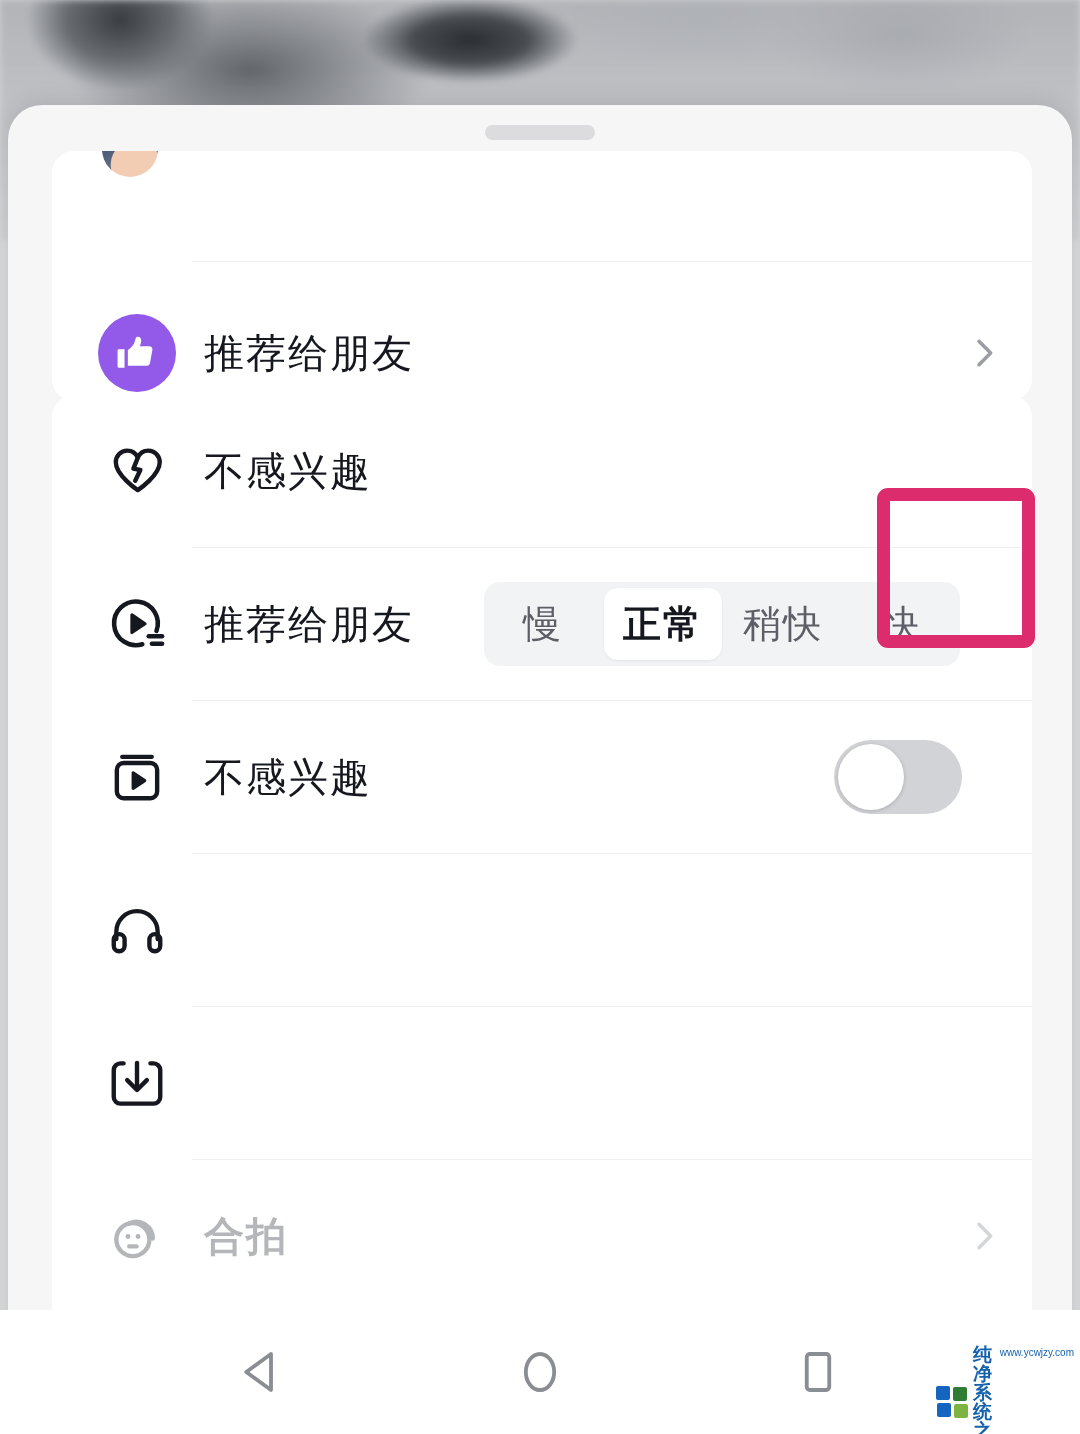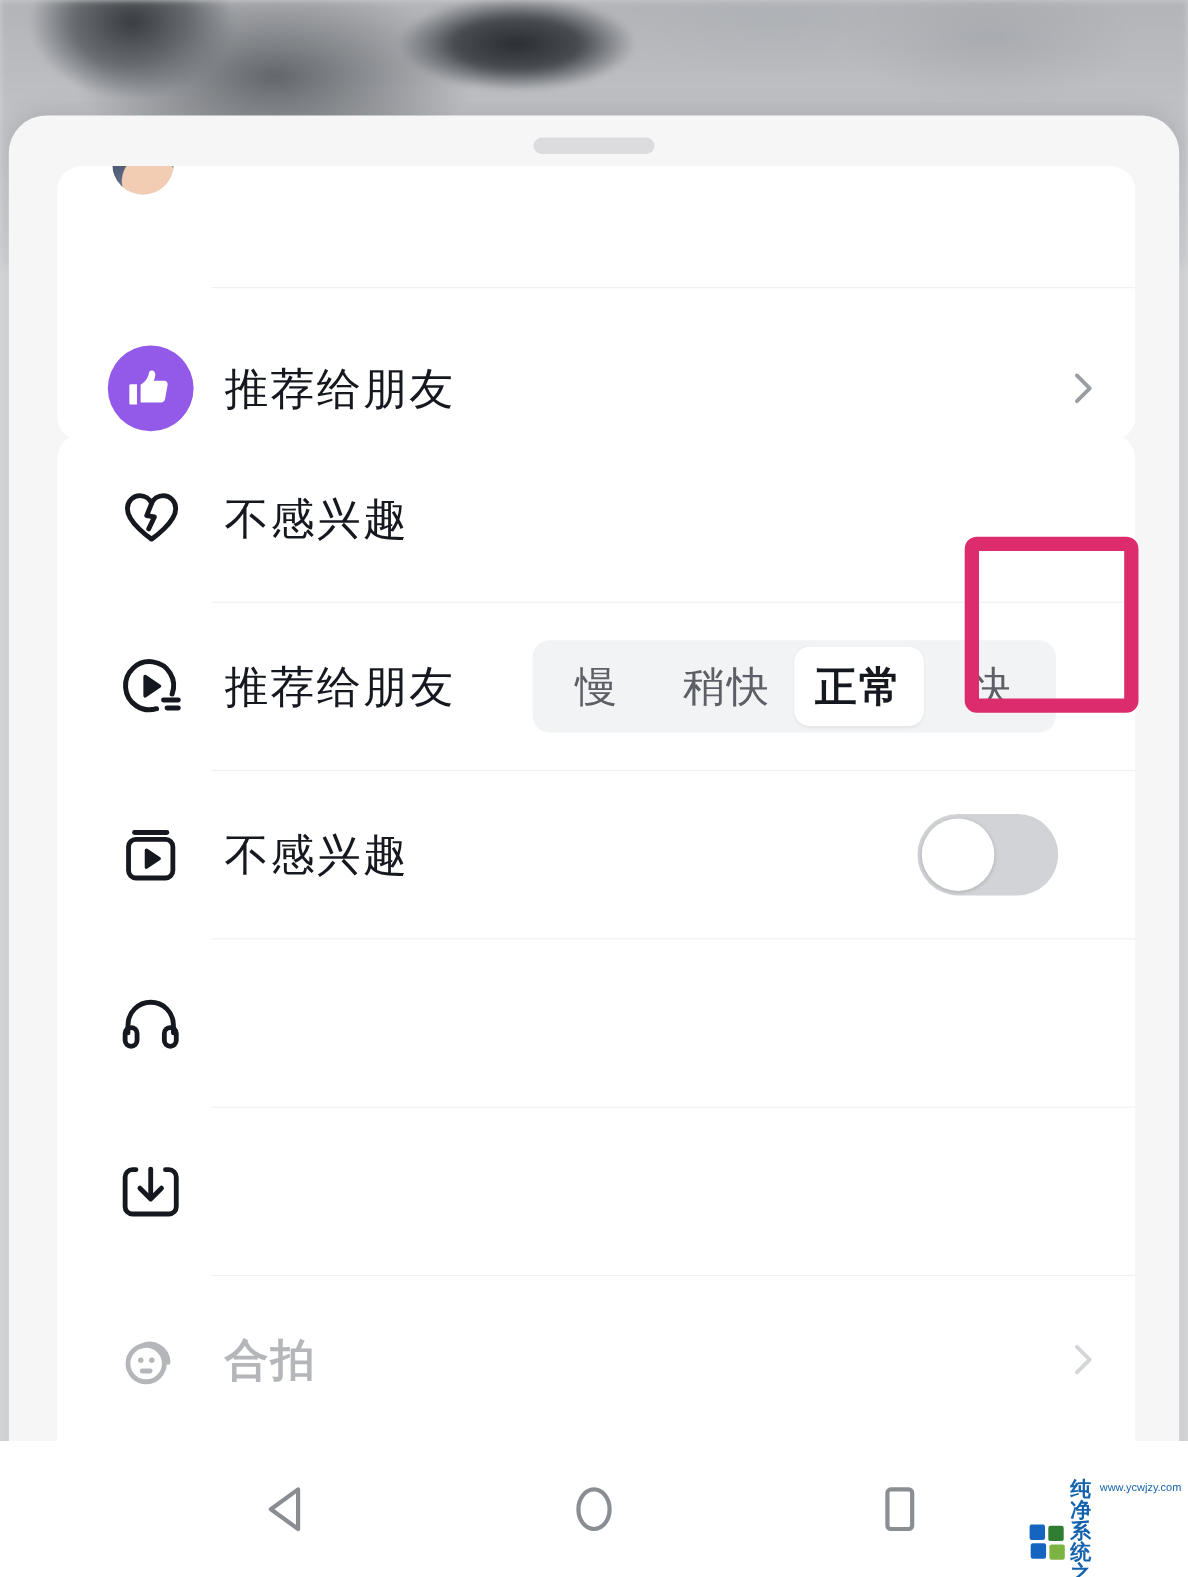--- a/index.html
+++ b/index.html
@@ -191,22 +191,22 @@
           <path d="M10.1 8.6 15 11.9l-4.9 3.3z" fill="#16181f" stroke-width="1.2"></path>
           <line x1="16.4" y1="16.6" x2="21.4" y2="16.6"></line>
           <line x1="17.6" y1="19.4" x2="21.4" y2="19.4"></line>
         </svg>
       </div>
       <div class="label">推荐给朋友</div>
       <div class="spacer"></div>
 
       <div class="seg">
         <div class="opt">慢</div>
+        <div class="opt sel">正常</div>
         <div class="opt">稍快</div>
-        <div class="opt sel">正常</div>
         <div class="opt">快</div>
       </div>
     </div>
     <div class="divider"></div>
 
     <div class="row">
       <div class="ico">
         <svg width="62" height="62" viewBox="0 0 24 24" fill="none" stroke="#16181f" stroke-width="1.7" stroke-linecap="round" stroke-linejoin="round">
           <rect x="4.2" y="6.6" width="15.6" height="13.6" rx="2.6"></rect>
           <path d="M6.3 4.2h11.4"></path>

